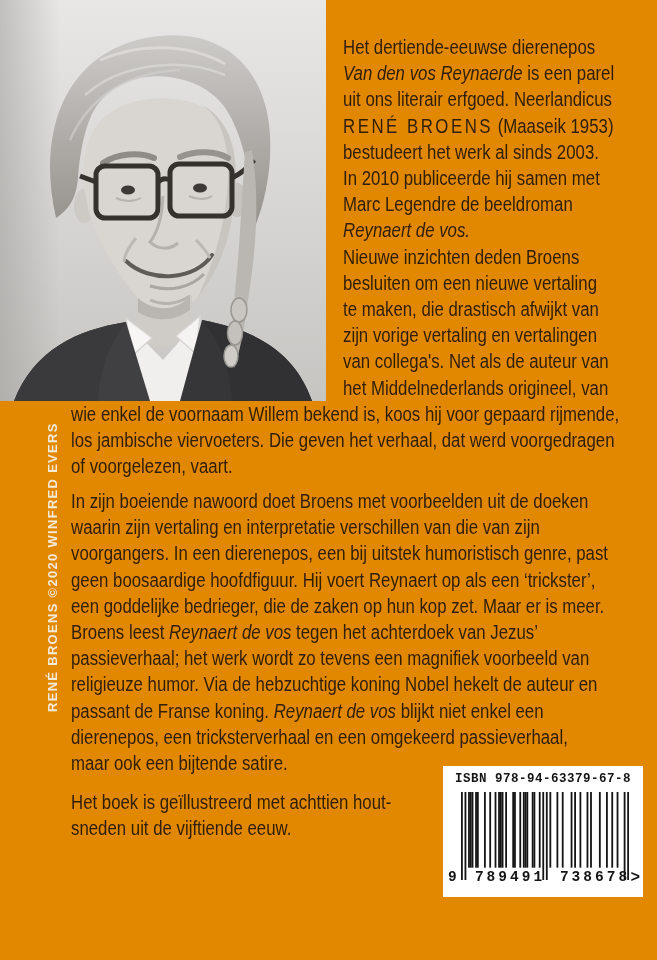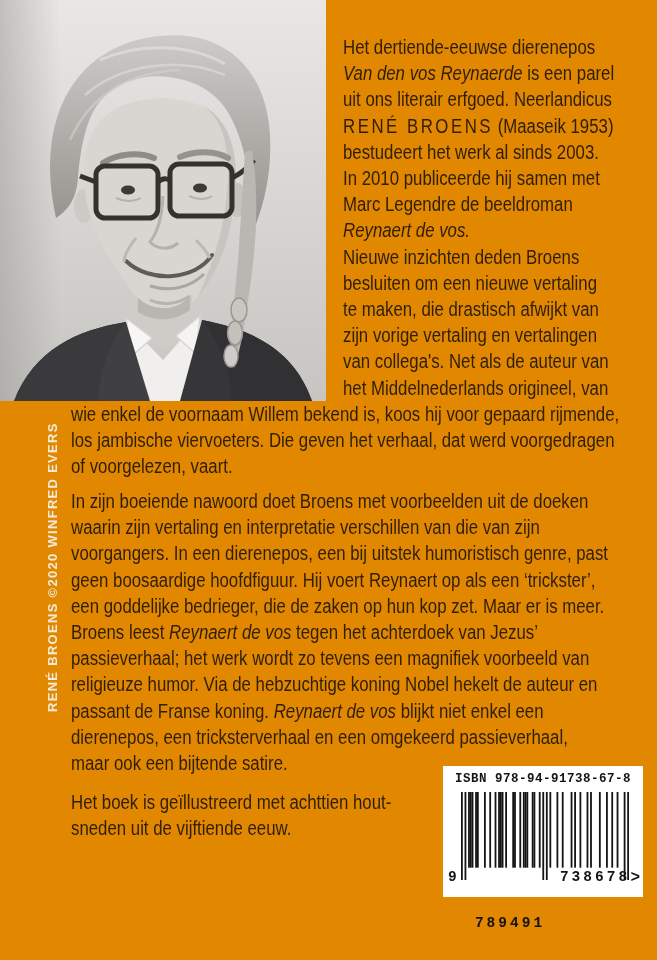--- a/index.html
+++ b/index.html
@@ -72,21 +72,21 @@
   .bars rect { fill: #141414; }
   .digits {
     position: absolute; left: 0; right: 0; top: 103px;
     height: 20px;
     font-family: "Liberation Mono", monospace;
     font-size: 14.5px; font-weight: 700;
     color: #141414;
   }
   .digits span { position: absolute; top: 0; white-space: pre; }
   .d0 { left: 5px; }
-  .d1 { left: 29px;  width: 76px; text-align: center; letter-spacing: 3px; margin-top: 46px; }
+  .d1 { left: 29px;  width: 76px; text-align: center; letter-spacing: 3px; }
   .d2 { left: 106px; width: 92px; text-align: center; letter-spacing: 3px; }
   .d3 { right: 3px; font-size: 16px; }
 </style>
 </head>
 <body>
 
 <div class="cover">
 
   <div class="photo">
     <svg width="326" height="401" viewBox="0 0 326 401">
@@ -167,21 +167,21 @@
   </div>
 
   <div class="credit">RENÉ BROENS ©2020 WINFRED EVERS</div>
 
   <div class="blurb col-block"><div class="line"><span>Het dertiende-eeuwse dierenepos</span></div><div class="line"><span class="i">Van den vos Reynaerde</span><span> is een parel</span></div><div class="line"><span>uit ons literair erfgoed. Neerlandicus</span></div><div class="line"><span class="caps">RENÉ BROENS</span><span> (Maaseik 1953)</span></div><div class="line"><span>bestudeert het werk al sinds 2003.</span></div><div class="line"><span>In 2010 publiceerde hij samen met</span></div><div class="line"><span>Marc Legendre de beeldroman</span></div><div class="line"><span class="i">Reynaert de vos.</span></div><div class="line"><span>Nieuwe inzichten deden Broens</span></div><div class="line"><span>besluiten om een nieuwe vertaling</span></div><div class="line"><span>te maken, die drastisch afwijkt van</span></div><div class="line"><span>zijn vorige vertaling en vertalingen</span></div><div class="line"><span>van collega's. Net als de auteur van</span></div><div class="line"><span>het Middelnederlands origineel, van</span></div></div>
   <div class="blurb bridge-block"><div class="line"><span>wie enkel de voornaam Willem bekend is, koos hij voor gepaard rijmende,</span></div><div class="line"><span>los jambische viervoeters. Die geven het verhaal, dat werd voorgedragen</span></div><div class="line"><span>of voorgelezen, vaart.</span></div></div>
   <div class="blurb p2-block"><div class="line"><span>In zijn boeiende nawoord doet Broens met voorbeelden uit de doeken</span></div><div class="line"><span>waarin zijn vertaling en interpretatie verschillen van die van zijn</span></div><div class="line"><span>voorgangers. In een dierenepos, een bij uitstek humoristisch genre, past</span></div><div class="line"><span>geen boosaardige hoofdfiguur. Hij voert Reynaert op als een ‘trickster’,</span></div><div class="line"><span>een goddelijke bedrieger, die de zaken op hun kop zet. Maar er is meer.</span></div><div class="line"><span>Broens leest </span><span class="i">Reynaert de vos</span><span> tegen het achterdoek van Jezus’</span></div><div class="line"><span>passieverhaal; het werk wordt zo tevens een magnifiek voorbeeld van</span></div><div class="line"><span>religieuze humor. Via de hebzuchtige koning Nobel hekelt de auteur en</span></div><div class="line"><span>passant de Franse koning. </span><span class="i">Reynaert de vos</span><span> blijkt niet enkel een</span></div><div class="line"><span>dierenepos, een tricksterverhaal en een omgekeerd passieverhaal,</span></div><div class="line"><span>maar ook een bijtende satire.</span></div></div>
   <div class="blurb p3-block"><div class="line"><span>Het boek is geïllustreerd met achttien hout-</span></div><div class="line"><span>sneden uit de vijftiende eeuw.</span></div></div>
 
   <div class="barcode-box">
-    <div class="isbn-label">ISBN 978-94-91738-67-8</div>
+    <div class="isbn-label">ISBN 978-94-63379-67-8</div>
     <svg class="bars" preserveAspectRatio="none" viewBox="0 0 95 100">
         <rect x="0" y="0" width="1.02" height="100"></rect>
         <rect x="2" y="0" width="1.02" height="100"></rect>
         <rect x="4" y="0" width="1.02" height="86"></rect>
         <rect x="5" y="0" width="1.02" height="86"></rect>
         <rect x="6" y="0" width="1.02" height="86"></rect>
         <rect x="8" y="0" width="1.02" height="86"></rect>
         <rect x="9" y="0" width="1.02" height="86"></rect>
         <rect x="13" y="0" width="1.02" height="86"></rect>
         <rect x="16" y="0" width="1.02" height="86"></rect>

